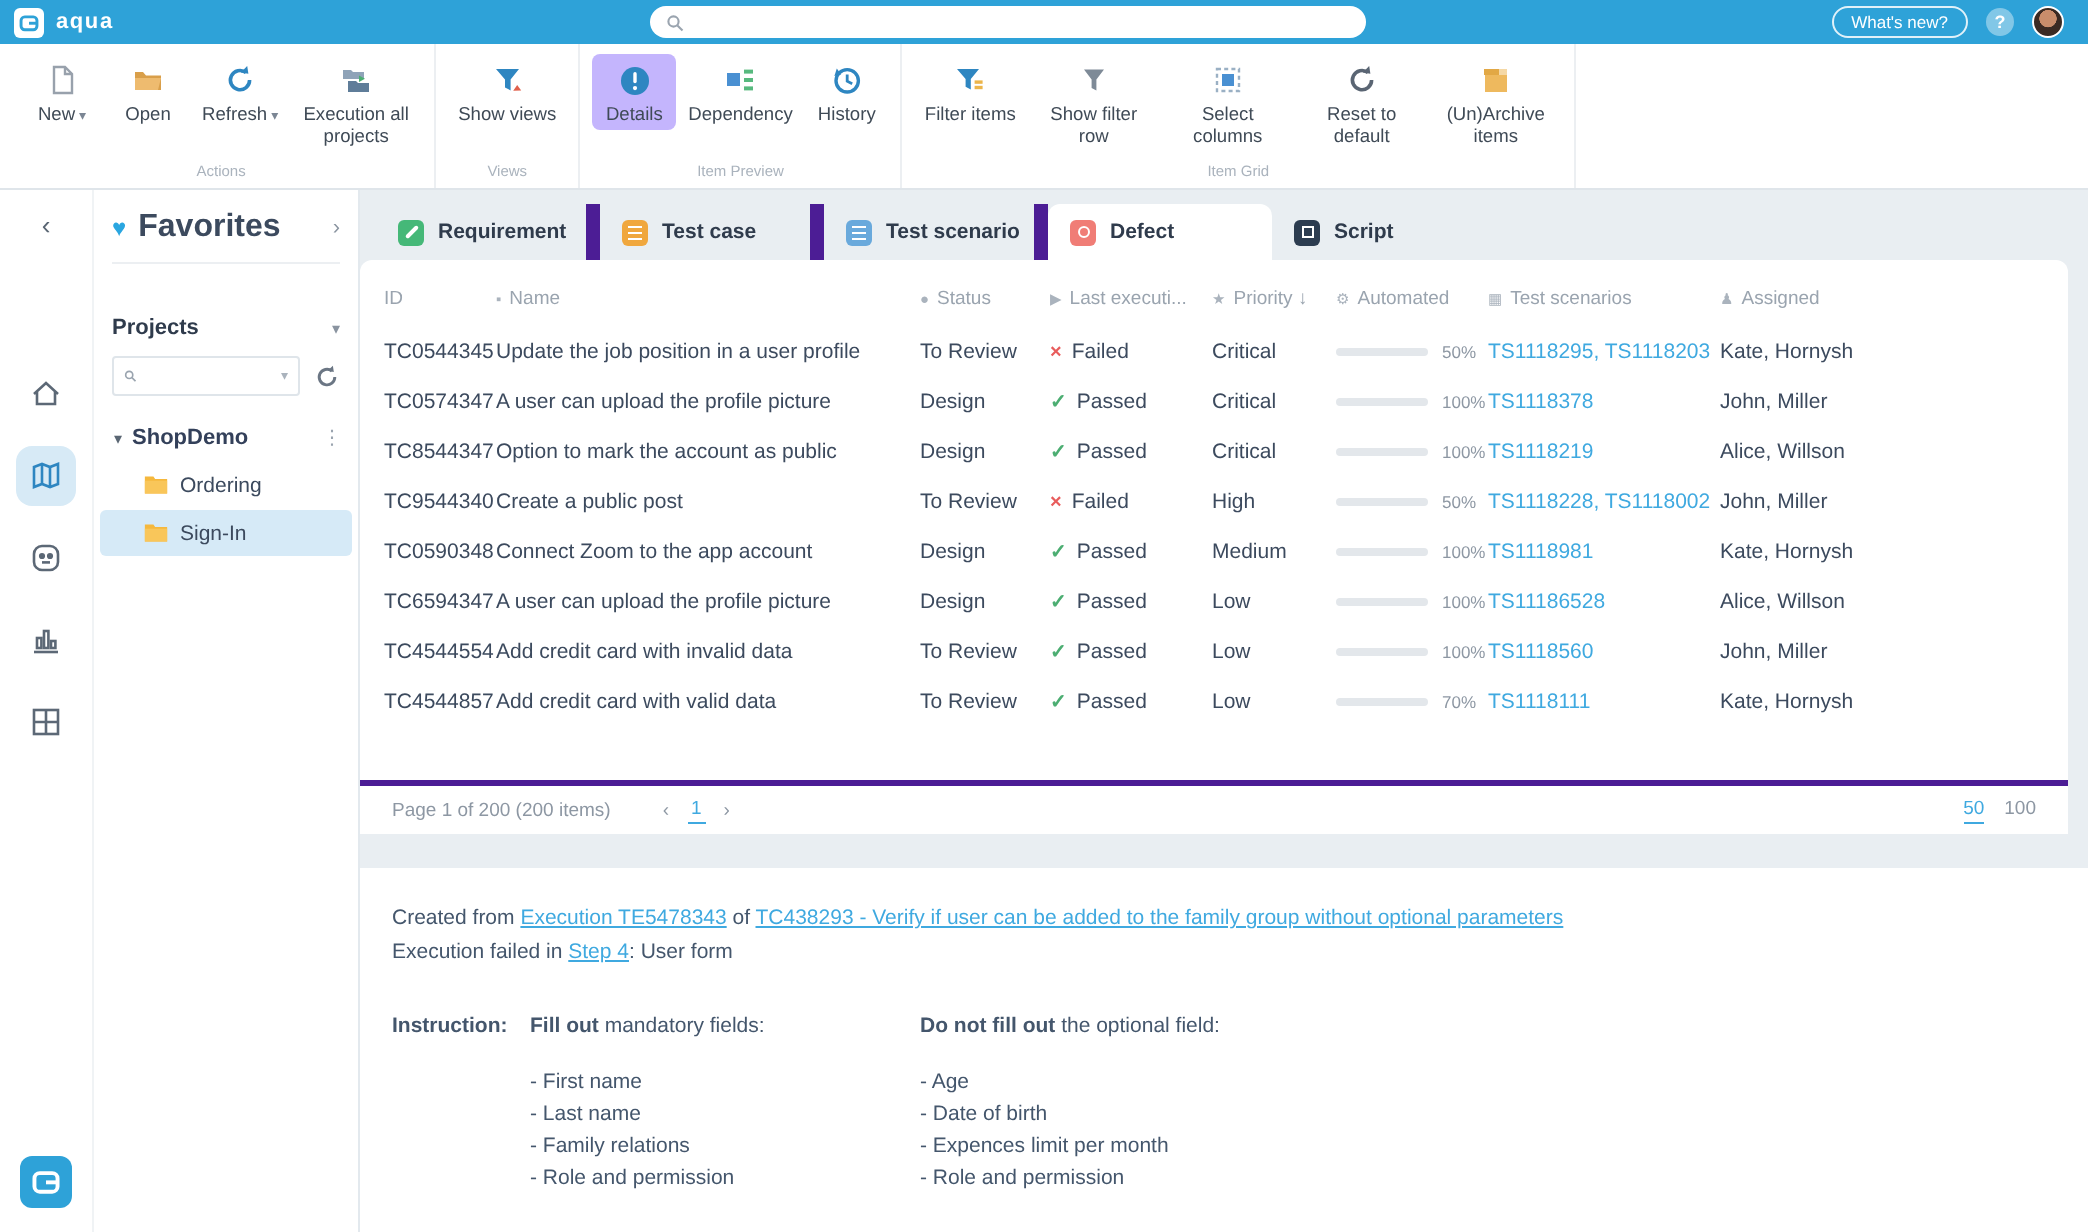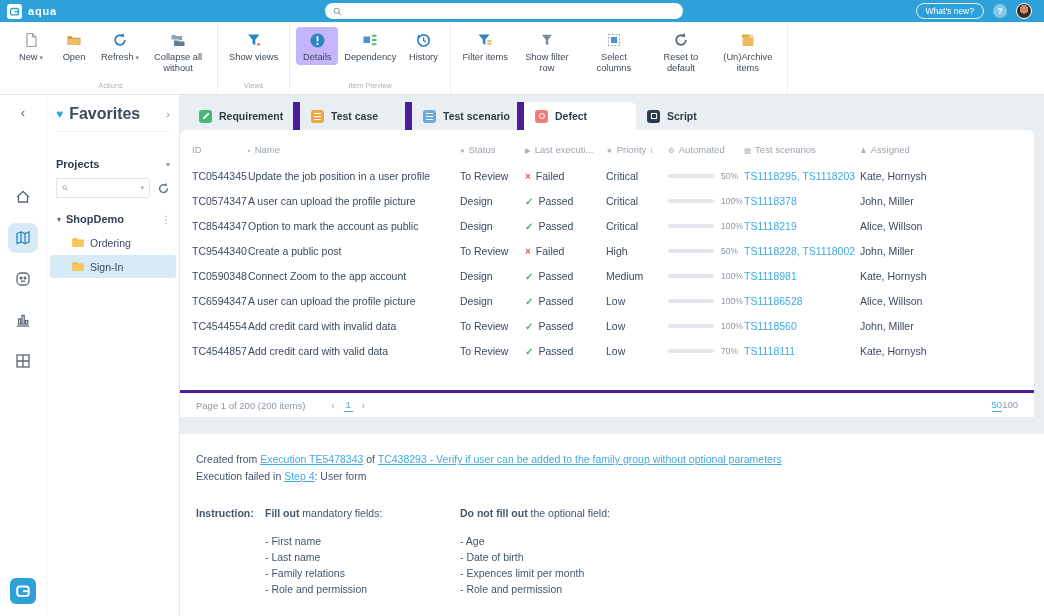--- a/index.html
+++ b/index.html
@@ -99,21 +99,21 @@
   .res-icon.passed { color:#4cae72; }
   .auto-cell { display:flex; align-items:center; gap:7px; }
   .bar { width:46px; height:4px; border-radius:2px; background:#e3e7eb; overflow:hidden; }
   .bar-fill { height:100%; background:#3e96d2; border-radius:2px; }
   .auto-label { font-size:8.5px; color:#8d97a3; }
   .scen { color:#3fa9e0; }
   .pager { margin-top:auto; border-top:3px solid #4c1d95; height:27px; display:flex; align-items:center;
            padding:0 16px; font-size:9.5px; color:#8d97a3; }
   .pager-nav { display:flex; align-items:center; gap:9px; margin-left:26px; }
   .page-cur { color:#3fa9e0; border-bottom:1.5px solid #3fa9e0; padding:0 2px 1px; }
-  .sizes { margin-left:auto; display:flex; }
+  .sizes { margin-left:auto; display:flex; gap:10px; }
   .size-active { color:#3fa9e0; border-bottom:1.5px solid #3fa9e0; padding-bottom:1px; }
 
   .gap-strip { height:17px; }
   .detail { background:#fff; height:182px; padding:17px 20px 0 16px; font-size:10.5px; color:#44566c; }
   .dline { line-height:1.6; }
   .dlink { color:#3fa9e0; text-decoration:underline; }
   .instr { display:flex; margin-top:22px; }
   .instr-label { font-weight:bold; width:69px; flex:0 0 auto; }
   .instr-col1 { width:195px; flex:0 0 auto; }
   .instr-head b { font-weight:bold; }
@@ -178,21 +178,21 @@
           <span class="tlabel"><span>Refresh</span><span class="chev">▾</span></span>
         </div>
         <div class="tbtn">
           <span class="ticon18">
             <svg width="16" height="16" viewBox="0 0 16 16">
                 <path d="M1.5 3h4l1 1h5.5v3.5H1.5z" fill="#8fa3b8"></path>
                 <path d="M4 8.5h4l1 1h5.5V14H4z" fill="#5f7d99"></path>
                 <path d="M9.5 5.8l3 1.6-3 1.6z" fill="#4cae72"></path>
               </svg>
           </span>
-          <span class="tlabel">Collapse all without</span>
+          <span class="tlabel">Execution all projects</span>
         </div>
       </div>
       <div class="tcaption">Actions</div>
     </div>
 
     <div class="tgroup">
       <div class="tbuttons">
         <div class="tbtn">
           <span class="ticon18">
             <svg width="16" height="16" viewBox="0 0 16 16">
@@ -285,20 +285,21 @@
           <span class="ticon18">
             <svg width="16" height="16" viewBox="0 0 16 16">
                 <path d="M2.5 5.5h11V14h-11z" fill="#eeb95e"></path>
                 <path d="M2 2.5h7.5l1.8 3H2z" fill="#e2a845"></path>
                 <path d="M9.5 2.5h4v3h-4z" fill="#f5d8a5"></path>
               </svg>
           </span>
           <span class="tlabel">(Un)Archive items</span>
         </div>
       </div>
+      <div class="tcaption">Item Grid</div>
     </div>
   </div>
 
   <nav class="rail">
     <span class="rail-collapse">‹</span>
     <div class="rail-nav">
       <span class="rail-item">
         <svg width="18" height="18" viewBox="0 0 18 18" fill="none" stroke="#5c6876" stroke-width="1.3">
             <path d="M3 9l6-5.5L15 9"></path>
             <path d="M4.5 8v6h9V8"></path>

